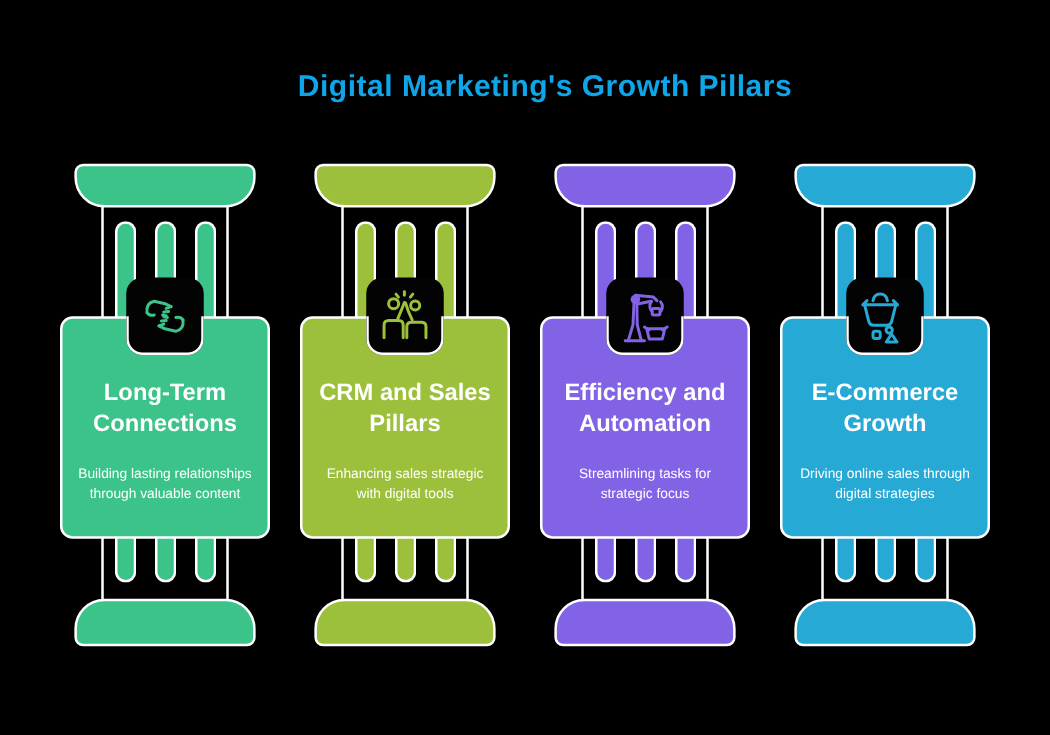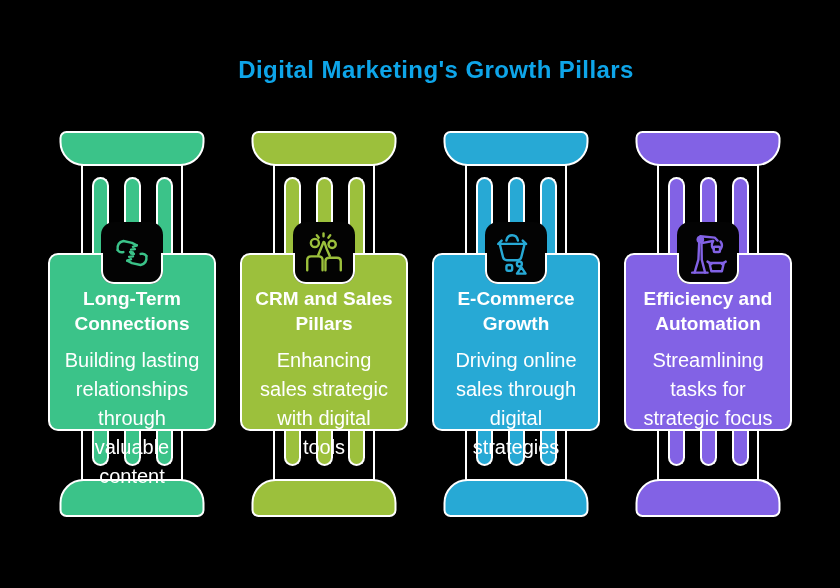--- a/index.html
+++ b/index.html
@@ -61,25 +61,25 @@
   }
   .icon-box svg .solid{fill:currentColor;stroke:none;}
 
   .card{
     top:122px;left:50%;transform:translateX(-50%);
     width:168px;height:178px;background:var(--c);
     border:2px solid #fff;border-radius:10px;z-index:2;
     color:#fff;text-align:center;
   }
   .card-heading{
-    margin-top:32px;font-size:19px;font-weight:bold;line-height:1.3;
+    margin-top:48px;font-size:19px;font-weight:bold;line-height:1.3;
     padding:0 12px;
   }
   .card-desc{
-    margin-top:10px;font-size:20px;line-height:1.45;padding:0 12px;
+    margin-top:20px;font-size:11px;line-height:1.45;padding:0 12px;
   }
 </style>
 </head>
 <body>
 
 <div class="stage">
 
   <div class="page-title">Digital Marketing's Growth Pillars</div>
 
   <div class="pillar-row">
@@ -130,46 +130,20 @@
           <circle cx="32.5" cy="15" r="3.8"></circle>
           <path d="M23.5 6.5 V3.5 M18.5 8 L16.5 5.5 M28.5 8 L30.5 5.5"></path>
           <path d="M18 26 Q21 19 23.5 12.5"></path>
           <path d="M30 27 Q26.5 20 24.5 13"></path>
           <path d="M6.5 42 V31.5 Q6.5 27.5 10.5 27.5 H18.5 Q22.5 27.5 22.5 31.5 V42"></path>
           <path d="M25.5 42 V32.5 Q25.5 29 29.5 29 H37.5 Q41.5 29 41.5 32.5 V42"></path>
         </svg>
       </div>
     </div>
 
-    <div class="pillar" style="--c: #27a9d5;">
-      <div class="body-frame"></div>
-      <div class="shaft top s1"></div>
-      <div class="shaft top s2"></div>
-      <div class="shaft top s3"></div>
-      <div class="shaft bottom s1"></div>
-      <div class="shaft bottom s2"></div>
-      <div class="shaft bottom s3"></div>
-      <div class="capital"></div>
-      <div class="base"></div>
-      <div class="card">
-        <div class="card-heading">E-Commerce Growth</div>
-        <div class="card-desc">Driving online sales through digital strategies</div>
-      </div>
-      <div class="icon-box">
-        <svg viewBox="0 0 48 48">
-          <path d="M5.5 14.5 L9 11 M34.5 14.5 L31 11 M5.5 14.5 H34.5"></path>
-          <path d="M7 14.5 L10.5 28.5 Q11.2 31.5 14.5 31.5 H25.5 Q28.8 31.5 29.5 28.5 L33 14.5"></path>
-          <path d="M14 11 Q15 5.5 20 5.5 Q25 5.5 26 11"></path>
-          <rect x="14" y="36.5" width="6" height="6" rx="1.8"></rect>
-          <circle cx="27.5" cy="35.5" r="2.6"></circle>
-          <path d="M25 45.5 L29.5 38.8 L34 45.5 Z"></path>
-        </svg>
-      </div>
-    </div>
-
     <div class="pillar" style="--c: #8262e5;">
       <div class="body-frame"></div>
       <div class="shaft top s1"></div>
       <div class="shaft top s2"></div>
       <div class="shaft top s3"></div>
       <div class="shaft bottom s1"></div>
       <div class="shaft bottom s2"></div>
       <div class="shaft bottom s3"></div>
       <div class="capital"></div>
       <div class="base"></div>
@@ -186,14 +160,40 @@
           <path d="M16 6.5 L31 8 L34 11"></path>
           <path d="M18.8 13.5 L29 11.5"></path>
           <path d="M29.5 11.5 Q26.8 15 29 19 M37 12 Q39.8 15.5 37.5 19.5"></path>
           <rect x="30" y="17.5" width="6.5" height="5.5" rx="1.2"></rect>
           <path d="M25.5 34.5 L27.5 43 H38.5 L40.5 34.5 Z"></path>
           <path d="M23.5 33 L27.5 35.5 M42.5 33 L38.5 35.5"></path>
         </svg>
       </div>
     </div>
 
+    <div class="pillar" style="--c: #27a9d5;">
+      <div class="body-frame"></div>
+      <div class="shaft top s1"></div>
+      <div class="shaft top s2"></div>
+      <div class="shaft top s3"></div>
+      <div class="shaft bottom s1"></div>
+      <div class="shaft bottom s2"></div>
+      <div class="shaft bottom s3"></div>
+      <div class="capital"></div>
+      <div class="base"></div>
+      <div class="card">
+        <div class="card-heading">E-Commerce Growth</div>
+        <div class="card-desc">Driving online sales through digital strategies</div>
+      </div>
+      <div class="icon-box">
+        <svg viewBox="0 0 48 48">
+          <path d="M5.5 14.5 L9 11 M34.5 14.5 L31 11 M5.5 14.5 H34.5"></path>
+          <path d="M7 14.5 L10.5 28.5 Q11.2 31.5 14.5 31.5 H25.5 Q28.8 31.5 29.5 28.5 L33 14.5"></path>
+          <path d="M14 11 Q15 5.5 20 5.5 Q25 5.5 26 11"></path>
+          <rect x="14" y="36.5" width="6" height="6" rx="1.8"></rect>
+          <circle cx="27.5" cy="35.5" r="2.6"></circle>
+          <path d="M25 45.5 L29.5 38.8 L34 45.5 Z"></path>
+        </svg>
+      </div>
+    </div>
+
   </div>
 </div>
 
 </body></html>

